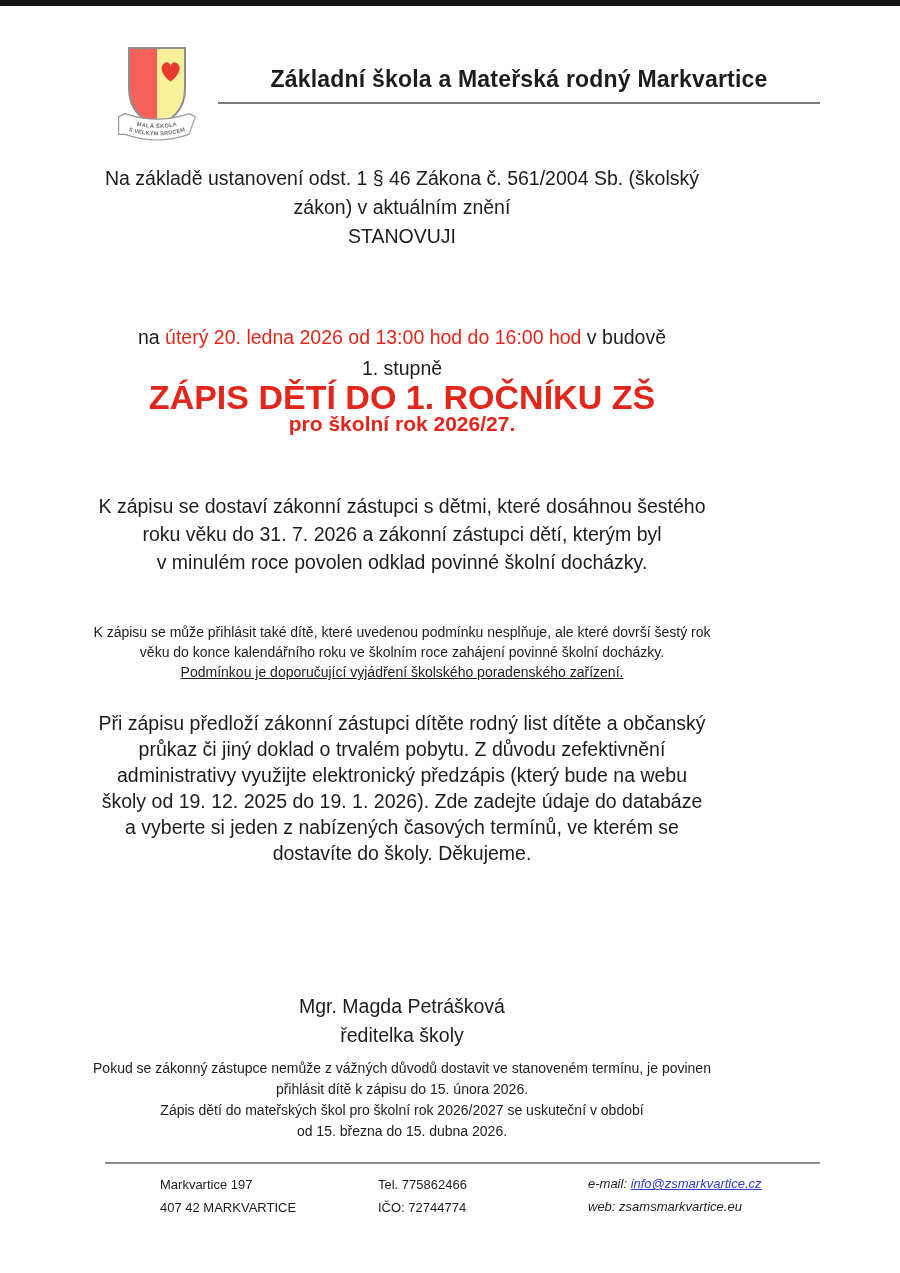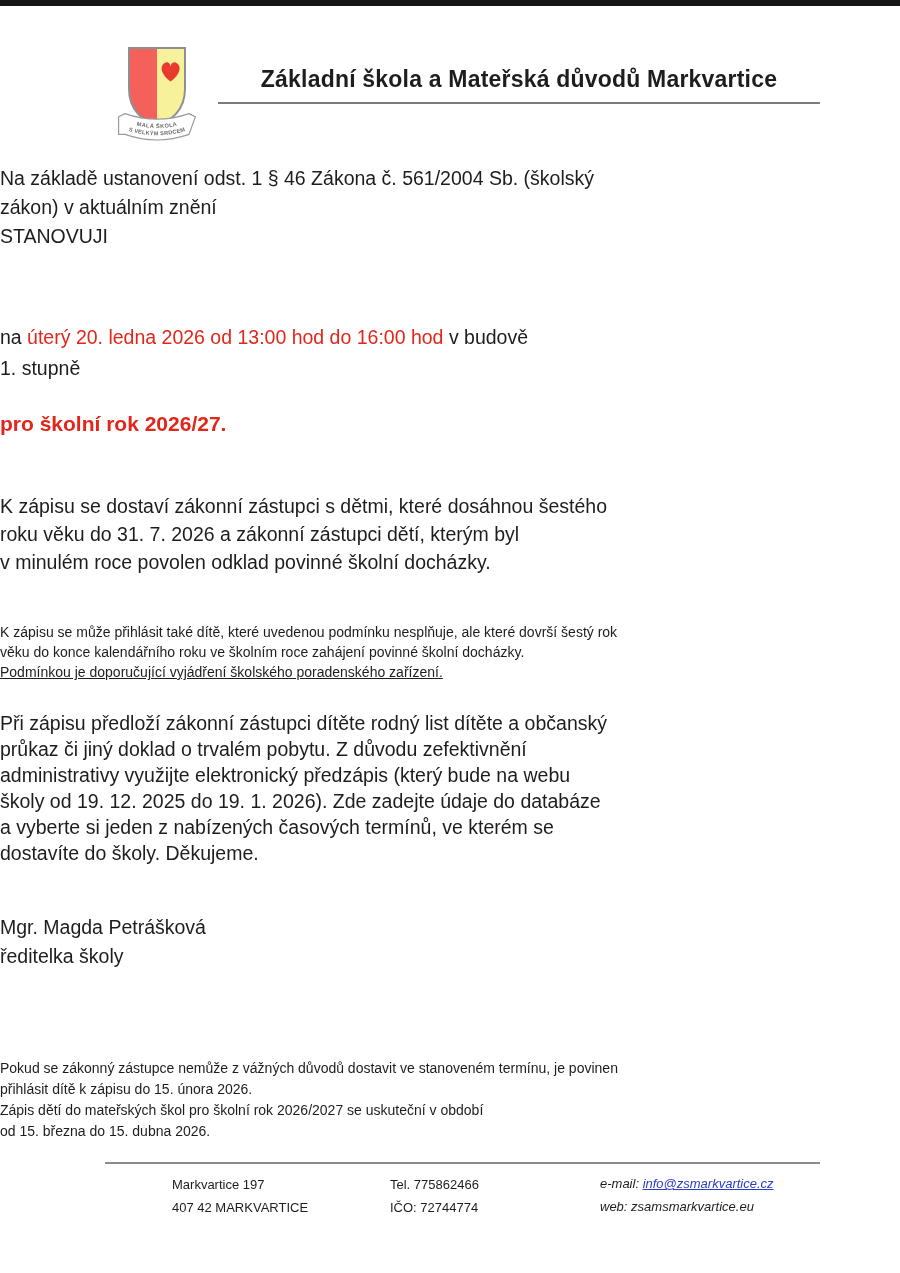--- a/index.html
+++ b/index.html
@@ -13,39 +13,39 @@
   .page{position:relative;width:900px;height:1273px;background:#fff;overflow:hidden;}
   .top-bar{position:absolute;left:0;top:0;width:900px;height:6px;background:#161616;}
 
   
   .logo{position:absolute;left:117px;top:42px;width:80px;height:108px;}
   .header-text{position:absolute;left:218px;top:66px;width:602px;text-align:center;}
   .school-name{font-size:23px;font-weight:bold;letter-spacing:.2px;}
   .header-rule{position:absolute;left:218px;top:102px;width:602px;height:2px;background:#7c7c7c;}
 
   
-  .block{position:absolute;left:0;width:804px;white-space:pre-line;}
+  .block{position:absolute;left:0;width:804px;text-align:center;white-space:pre-line;}
   .body-text{font-size:19.5px;line-height:29px;}
   .small-text{font-size:14px;line-height:20px;}
   .red{color:var(--accent-red);}
   .underlined{text-decoration:underline;}
 
   .intro{top:164px;}
   .date-line{top:282px;line-height:31px;margin-top:40px;}
   .main-title{top:376px;font-size:34px;font-weight:bold;color:var(--accent-red);line-height:42px;}
   .subtitle{top:412px;font-size:21px;font-weight:bold;color:var(--accent-red);}
   .eligibility{top:492px;line-height:28px;}
   .exception{top:602px;}
   .documents{top:710px;line-height:26px;}
-  .signature{top:913px;line-height:29px;}
+  .signature{top:992px;line-height:29px;}
   .closing-note{top:1058px;line-height:21px;}
 
   
   .footer-rule{position:absolute;left:105px;top:1162px;width:715px;height:2px;background:#8c8c8c;}
-  .footer-col{position:absolute;font-size:13px;line-height:23px;white-space:pre-line;margin-left:12px;}
+  .footer-col{position:absolute;font-size:13px;line-height:23px;white-space:pre-line;}
   .f-left{left:160px;top:1173px;}
   .f-mid{left:378px;top:1173px;}
   .f-right{left:588px;top:1172px;font-style:italic;}
   .link{color:var(--link-blue);text-decoration:underline;cursor:pointer;}
 </style>
 </head>
 <body>
 
 <div class="page">
 
@@ -72,30 +72,31 @@
           <textPath href="#mottoArc1" startOffset="50%" text-anchor="middle">MALÁ ŠKOLA</textPath>
         </text>
         <text font-size="7" fill="#6a6a6a" font-weight="bold" letter-spacing="0.3">
           <textPath href="#mottoArc2" startOffset="50%" text-anchor="middle">S VELKÝM SRDCEM</textPath>
         </text>
       </g>
     </svg>
   </div>
 
   <div class="header-text">
-    <div class="school-name">Základní škola a Mateřská důvodů Markvartice</div>
+    <div class="school-name">Základní škola a Mateřská rodný Markvartice</div>
   </div>
   <div class="header-rule"></div>
 
   <div class="block body-text intro">Na základě ustanovení odst. 1 § 46 Zákona č. 561/2004 Sb. (školský
 zákon) v aktuálním znění
 STANOVUJI</div>
 
   <div class="block body-text date-line"><span>na </span><span class="red">úterý 20. ledna 2026 od 13:00 hod do 16:00 hod</span><span> v budově</span><br><span>1. stupně</span></div>
 
+  <div class="block main-title">ZÁPIS DĚTÍ DO 1. ROČNÍKU ZŠ</div>
   <div class="block subtitle">pro školní rok 2026/27.</div>
 
   <div class="block body-text eligibility">K zápisu se dostaví zákonní zástupci s dětmi, které dosáhnou šestého
 roku věku do 31. 7. 2026 a zákonní zástupci dětí, kterým byl
 v minulém roce povolen odklad povinné školní docházky.</div>
 
   <div class="block small-text exception">
     <span>K zápisu se může přihlásit také dítě, které uvedenou podmínku nesplňuje, ale které dovrší šestý rok
 věku do konce kalendářního roku ve školním roce zahájení povinné školní docházky.</span>
     <div class="underlined">Podmínkou je doporučující vyjádření školského poradenského zařízení.</div>

